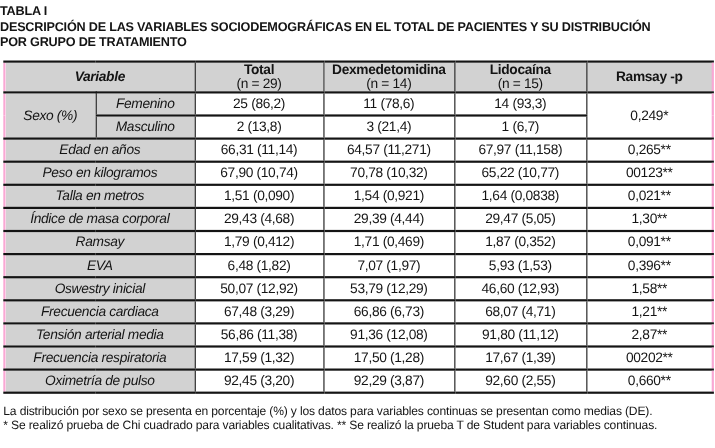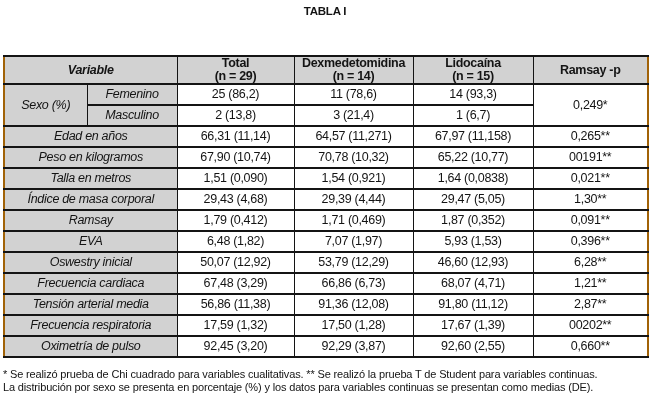--- a/index.html
+++ b/index.html
@@ -8,69 +8,71 @@
     background:#ffffff;
     font-family:"Liberation Sans", sans-serif;
     color:#141414;
     -webkit-font-smoothing:antialiased;
   }
   .page{position:relative;width:650px;height:407px;overflow:hidden;background:#fff;}
 
   
   .title-block{
     position:absolute;top:4px;left:0;width:650px;
-    text-align:center;font-weight:bold;
+    text-align:left;font-weight:bold;
     font-size:11.5px;line-height:14px;letter-spacing:-0.2px;
   }
   .title-block div{white-space:nowrap;}
 
   
   table.main{
     position:absolute;left:3px;top:55px;
     width:644px;table-layout:fixed;
     border-collapse:collapse;
     background:#ffffff;
   }
   table.main td{
     border:1px solid #141414;
     border-top-width:2px;border-bottom-width:2px;
     text-align:center;vertical-align:middle;
     font-size:12.5px;letter-spacing:-0.3px;
     padding:0 2px;height:19px;line-height:13px;
     overflow:hidden;white-space:nowrap;
   }
-  table.main{border:2px solid #a16207;}
+  table.main{border:2px solid #f9a8d4;}
   td.hdr{
     background:var(--shade,#d2d2d2);
     font-weight:bold;height:37px;font-size:12.5px;
   }
   td.var{
     background:var(--shade,#d2d2d2);
     font-style:italic;
   }
   td.var-hdr{
     background:var(--shade,#d2d2d2);
     font-style:italic;font-weight:600;
   }
-  .hdr .l2{font-weight:bold;}
+  .hdr .l2{font-weight:normal;}
 
   
   .footnotes{
     position:absolute;left:3px;top:368px;width:646px;
     font-size:11px;line-height:12.5px;letter-spacing:-0.15px;
     text-align:left;color:#141414;
   }
 </style>
 </head>
 <body>
 
 <div class="page">
 
   <div class="title-block">
     <div>TABLA I</div>
+    <div>DESCRIPCIÓN DE LAS VARIABLES SOCIODEMOGRÁFICAS EN EL TOTAL DE PACIENTES Y SU DISTRIBUCIÓN</div>
+    <div>POR GRUPO DE TRATAMIENTO</div>
   </div>
 
   <table class="main">
     <colgroup>
       <col style="width:83px">
         <col style="width:90px">
         <col style="width:117px">
       <col style="width:119px">
         <col style="width:120px">
         <col style="width:115px">
@@ -113,21 +115,21 @@
         <td>66,31 (11,14)</td>
         <td>64,57 (11,271)</td>
         <td>67,97 (11,158)</td>
         <td>0,265**</td>
       </tr>
       <tr>
         <td class="var" colspan="2">Peso en kilogramos</td>
         <td>67,90 (10,74)</td>
         <td>70,78 (10,32)</td>
         <td>65,22 (10,77)</td>
-        <td>00191**</td>
+        <td>00123**</td>
       </tr>
       <tr>
         <td class="var" colspan="2">Talla en metros</td>
         <td>1,51 (0,090)</td>
         <td>1,54 (0,921)</td>
         <td>1,64 (0,0838)</td>
         <td>0,021**</td>
       </tr>
       <tr>
         <td class="var" colspan="2">Índice de masa corporal</td>
@@ -148,21 +150,21 @@
         <td>6,48 (1,82)</td>
         <td>7,07 (1,97)</td>
         <td>5,93 (1,53)</td>
         <td>0,396**</td>
       </tr>
       <tr>
         <td class="var" colspan="2">Oswestry inicial</td>
         <td>50,07 (12,92)</td>
         <td>53,79 (12,29)</td>
         <td>46,60 (12,93)</td>
-        <td>6,28**</td>
+        <td>1,58**</td>
       </tr>
       <tr>
         <td class="var" colspan="2">Frecuencia cardiaca</td>
         <td>67,48 (3,29)</td>
         <td>66,86 (6,73)</td>
         <td>68,07 (4,71)</td>
         <td>1,21**</td>
       </tr>
       <tr>
         <td class="var" colspan="2">Tensión arterial media</td>
@@ -182,17 +184,17 @@
         <td class="var" colspan="2">Oximetría de pulso</td>
         <td>92,45 (3,20)</td>
         <td>92,29 (3,87)</td>
         <td>92,60 (2,55)</td>
         <td>0,660**</td>
       </tr>
     </tbody>
   </table>
 
   <div class="footnotes">
+    <div>La distribución por sexo se presenta en porcentaje (%) y los datos para variables continuas se presentan como medias (DE).</div>
     <div>* Se realizó prueba de Chi cuadrado para variables cualitativas. ** Se realizó la prueba T de Student para variables continuas.</div>
-    <div>La distribución por sexo se presenta en porcentaje (%) y los datos para variables continuas se presentan como medias (DE).</div>
   </div>
 
 </div>
 
 </body></html>

